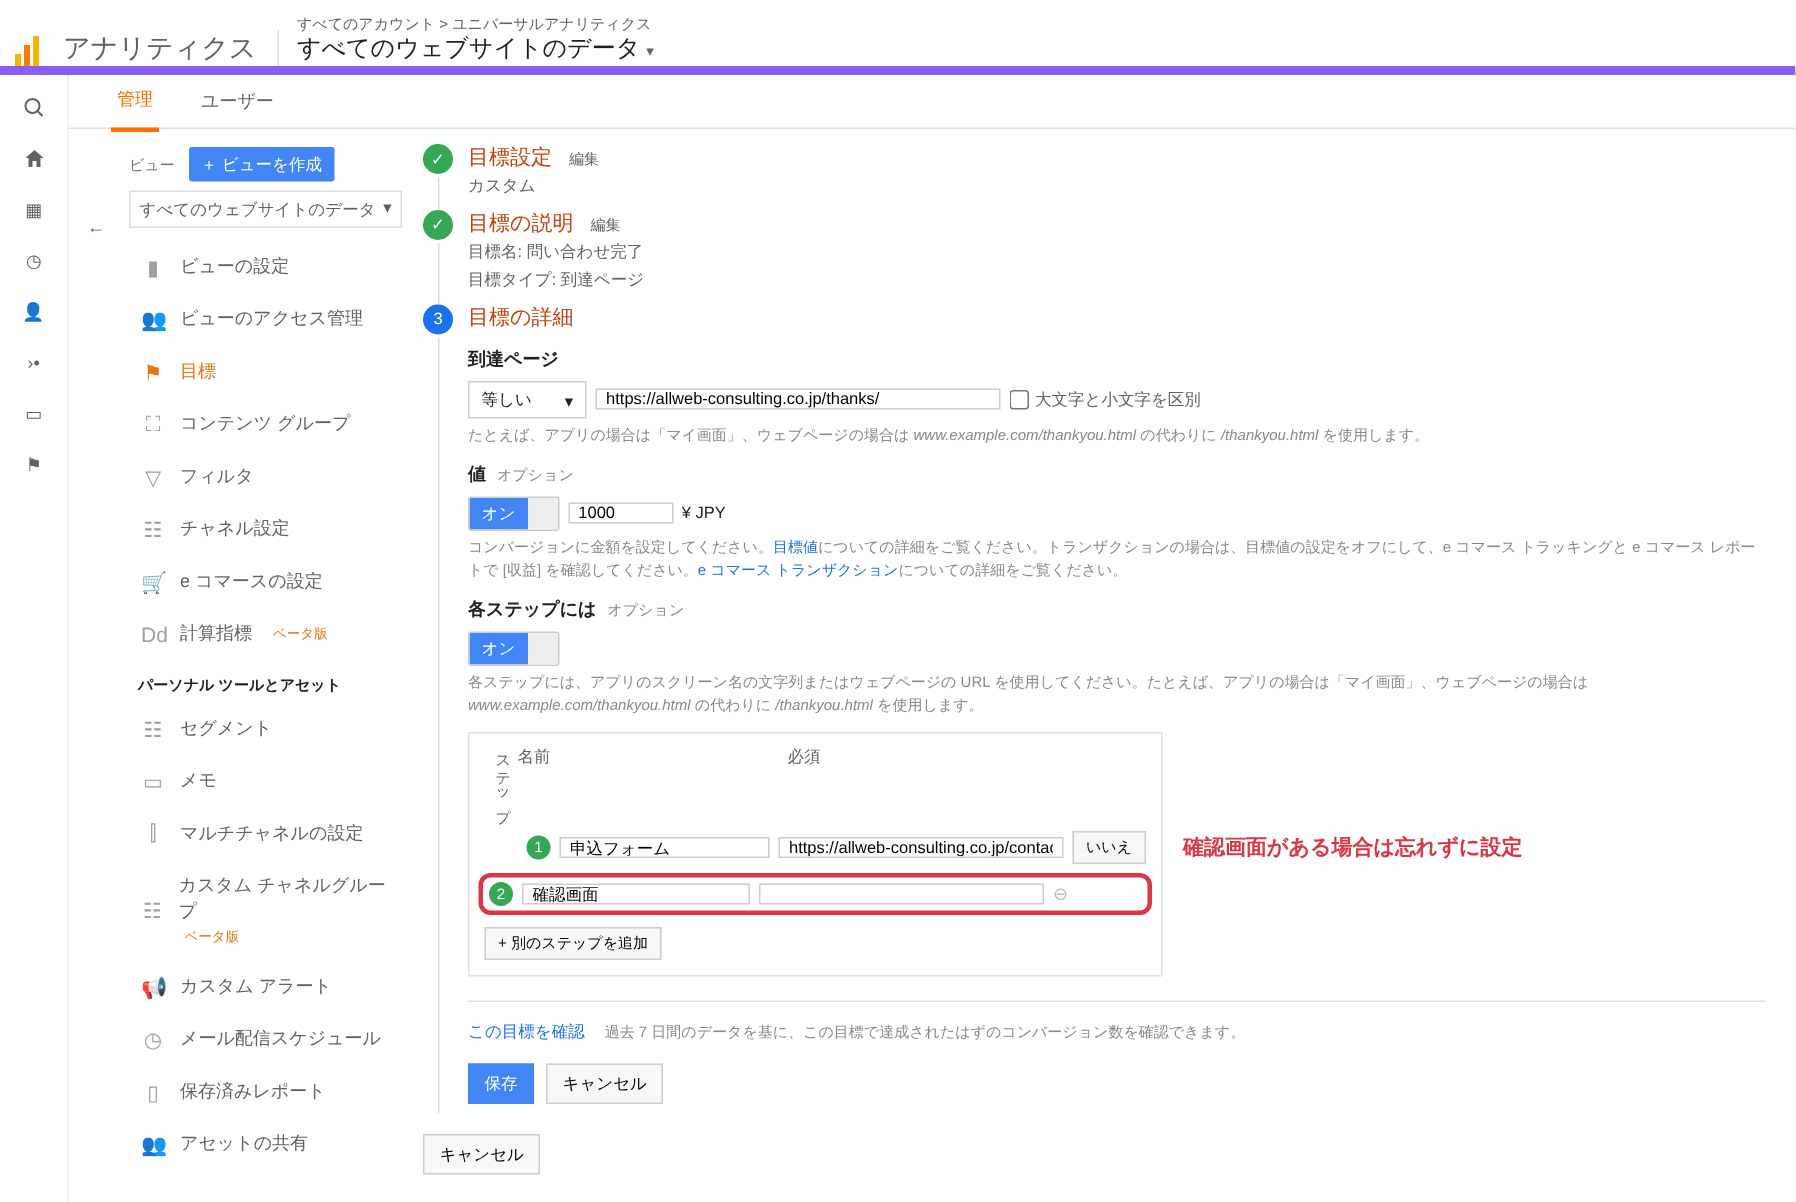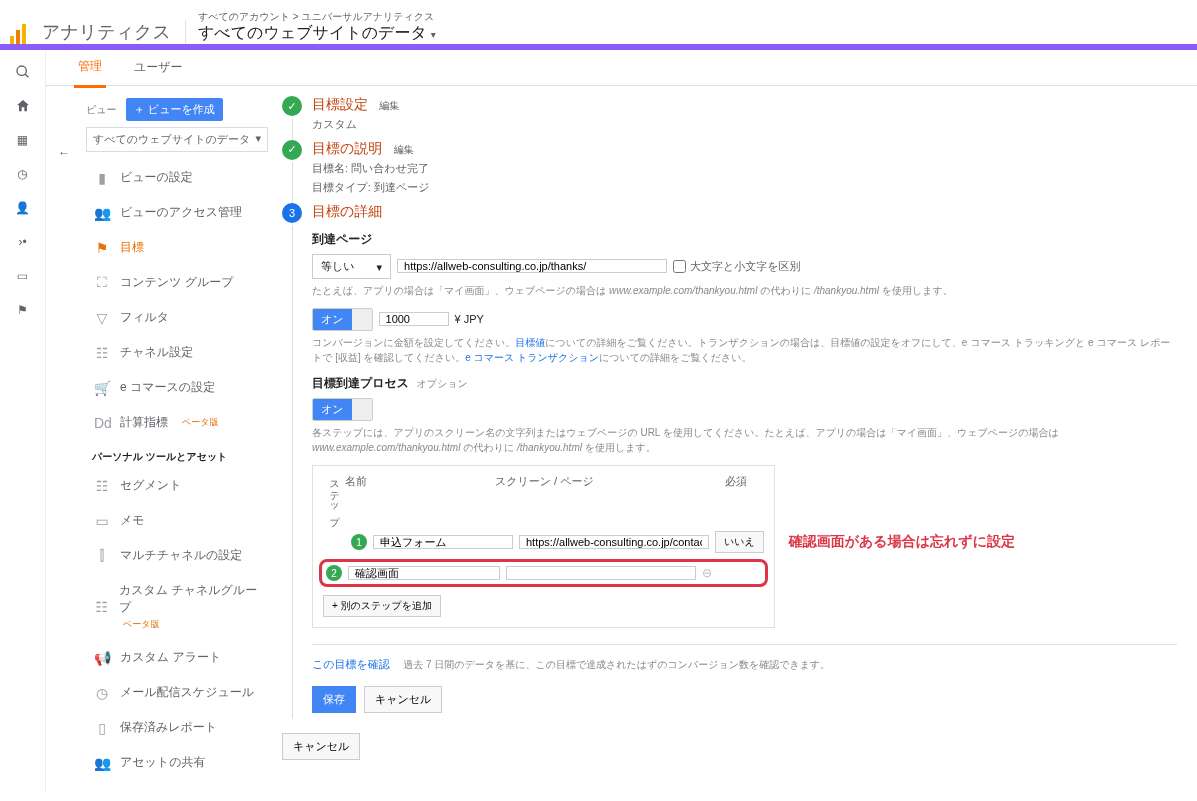--- a/index.html
+++ b/index.html
@@ -248,47 +248,47 @@
                 <input class="txt" style="width: 270px;" value="https://allweb-consulting.co.jp/thanks/">
                 <label class="chk">
                     <input type="checkbox" style="">
                     <span>大文字と小文字を区別</span>
                   </label>
               </div>
               <div class="help"><span>たとえば、アプリの場合は「マイ画面」、ウェブページの場合は </span><i>www.example.com/thankyou.html</i><span> の代わりに </span><i>/thankyou.html</i><span> を使用します。</span></div>
             </div>
 
             <div class="fld">
+              <div class="lab"><b>値</b> <span class="opt">オプション</span></div>
               <div style="display:flex; gap:6px; align-items:center; margin-top:6px;">
                 <span class="toggle">
                     <span class="on">オン</span>
                     <span class="off"></span>
                   </span>
                 <input class="txt" style="width: 70px;" value="1000">
                 <span style="font-size:11px;">¥ JPY</span>
               </div>
               <div class="help"><span>コンバージョンに金額を設定してください。</span><a>目標値</a><span>についての詳細をご覧ください。トランザクションの場合は、目標値の設定をオフにして、e コマース トラッキングと e コマース レポートで [収益] を確認してください。</span><a>e コマース トランザクション</a><span>についての詳細をご覧ください。</span></div>
             </div>
 
             <div class="fld">
-              <div class="lab"><b>目標到達プロセス</b> <span class="opt">オプション</span></div>
+              <div class="lab"><b>各ステップには</b> <span class="opt">オプション</span></div>
               <div style="margin-top:6px;">
                 <span class="toggle">
                     <span class="on">オン</span>
                     <span class="off"></span>
                   </span>
               </div>
               <div class="help"><span>各ステップには、アプリのスクリーン名の文字列またはウェブページの URL を使用してください。たとえば、アプリの場合は「マイ画面」、ウェブページの場合は </span><i>www.example.com/thankyou.html</i><span> の代わりに </span><i>/thankyou.html</i><span> を使用します。</span></div>
 
               <div style="display:flex; align-items:center;">
                 <div class="ftbl" style="flex:0 0 auto;">
                   <div class="hr">
                     <div class="c1">ステップ</div>
                     <div class="c2">名前</div>
-                    <div class="c3">スクリーン / ページ</div>
                     <div class="c4">必須</div>
                   </div>
                   <div class="r">
                     <div class="c1"></div>
                     <div class="circ">1</div>
                     <input class="txt c2" style="width: 140px;" value="申込フォーム">
                     <input class="txt c3" style="width: 190px;" value="https://allweb-consulting.co.jp/contact/">
                     <button class="btn sm">いいえ</button>
                   </div>
                   <div class="hl" style="margin:2px 6px;">

